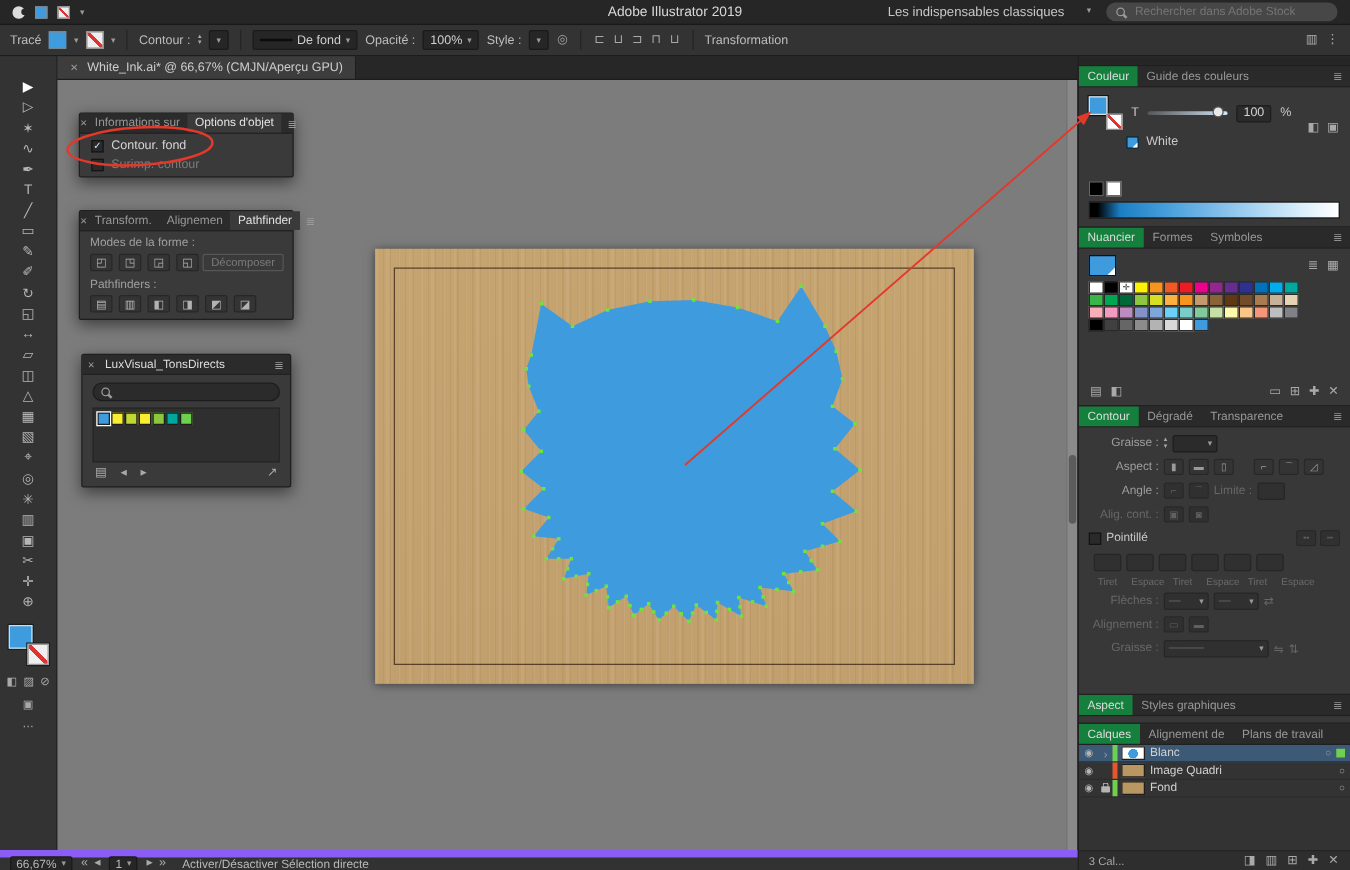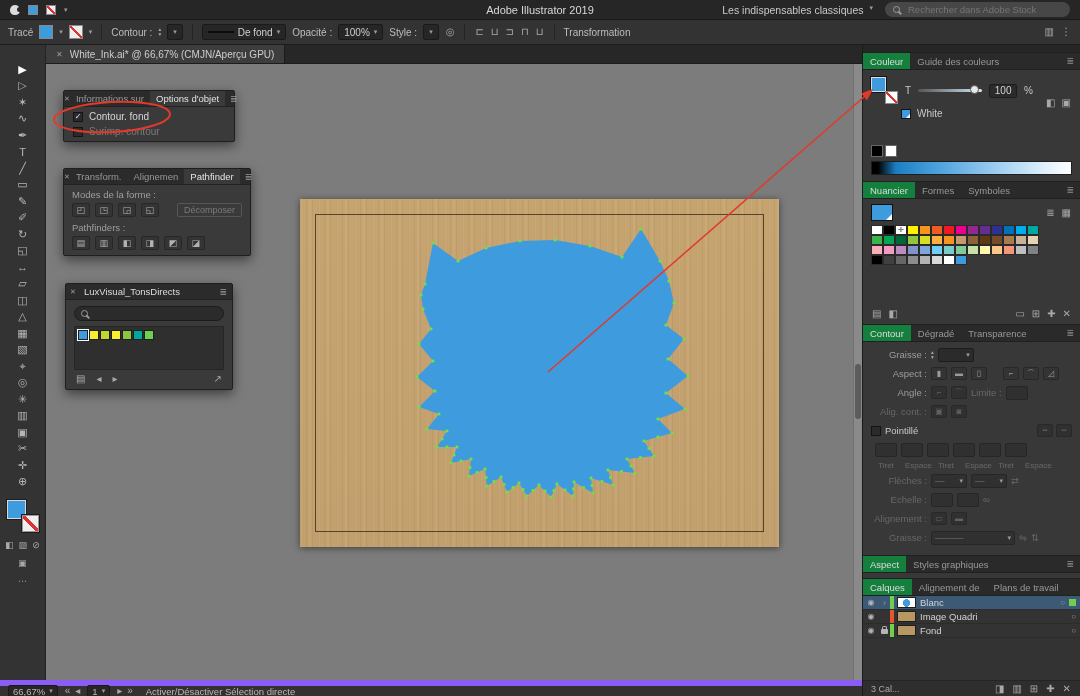--- a/index.html
+++ b/index.html
@@ -11,21 +11,21 @@
 
   
   #menubar{position:absolute;top:0;left:0;right:0;height:20px;background:#262626;border-bottom:1px solid #191919;
            display:flex;align-items:center;gap:8px;padding:0 10px}
   .apple{width:10px;height:10px;background:#dcdcdc;border-radius:50% 50% 46% 46%;position:relative;flex:none}
   .apple::after{content:"";position:absolute;right:-2px;top:2px;width:5px;height:5px;background:#262626;border-radius:50%}
   .mb-mini-fill{width:10px;height:10px;background:var(--blue);border:1px solid #888;flex:none}
   .mb-mini-stroke{width:10px;height:10px;background:#eee linear-gradient(45deg,transparent 42%,#d33 42% 58%,transparent 58%);border:1px solid #888;flex:none}
   #menubar .title{position:absolute;left:0;right:0;text-align:center;color:#d8d8d8;font-size:11px;pointer-events:none}
   .mb-right{margin-left:auto;display:flex;align-items:center;gap:12px;z-index:1}
-  .mb-workspace{display:flex;align-items:flex-start;gap:6px;color:#c9c9c9;font-size:10.5px}
+  .mb-workspace{display:flex;align-items:flex-start;gap:18px;color:#c9c9c9;font-size:10.5px}
   .chev{font-size:7px;color:#9a9a9a}
   .search-pill{display:flex;align-items:center;gap:6px;background:#474747;border-radius:8px;height:15px;padding:0 8px;width:185px}
   .search-pill input{background:transparent;border:none;outline:none;color:#a9a9a9;font-size:9.5px;width:100%;font-family:"Liberation Sans",sans-serif}
   .mag{width:7px;height:7px;border:1.5px solid #9a9a9a;border-radius:50%;position:relative;flex:none}
   .mag::after{content:"";position:absolute;width:4px;height:1.5px;background:#9a9a9a;transform:rotate(45deg);right:-3px;bottom:-1px}
 
   
   #ctrlbar{position:absolute;top:20px;left:0;right:0;height:25px;background:#333333;border-bottom:1px solid #1c1c1c;
            display:flex;align-items:center;gap:6px;padding:0 8px;color:#bdbdbd}
   .cb-field{background:#262626;border:1px solid #1a1a1a;border-radius:2px;height:16px;display:flex;align-items:center;gap:4px;padding:0 5px;color:#cfcfcf}
@@ -396,21 +396,21 @@
     <div class="chk-row">
       <span class="chkbox">✓</span>
       <span>Contour. fond</span>
     </div>
     <div class="chk-row dim" style="padding-top:0">
       <span class="chkbox"></span>
       <span>Surimp. contour</span>
     </div>
   </div>
 
-  <div class="fpanel" style="left:63px;top:168px;width:188px">
+  <div class="fpanel" style="left:63px;top:168px;width:172px">
     <div class="fp-tabs">
       <span class="fp-close">✕</span>
       <span class="fp-tab">Transform.</span>
       <span class="fp-tab">Alignemen</span>
       <span class="fp-tab active">Pathfinder</span>
       <span class="fp-menu">≣</span>
     </div>
     <div class="fp-label">Modes de la forme :</div>
     <div class="btnrow">
       <span class="cb-icons">
@@ -651,26 +651,20 @@
             <span>—</span>
             <span class="chev">▾</span>
           </span>
         <span class="ct-field dimf">
             <span>—</span>
             <span class="chev">▾</span>
           </span>
         <span class="dim">⇄</span>
       </div>
       <div class="ct-row">
-        <span class="ct-label dim">Echelle :</span>
-        <span class="ct-field dimf mini"></span>
-        <span class="ct-field dimf mini"></span>
-        <span class="dim">∞</span>
-      </div>
-      <div class="ct-row">
         <span class="ct-label dim">Alignement :</span>
         <span class="ct-ib dim">▭</span>
         <span class="ct-ib dim">▬</span>
       </div>
       <div class="ct-row">
         <span class="ct-label dim">Graisse :</span>
         <span class="ct-field dimf" style="width:84px">
             <span>———</span>
             <span class="chev">▾</span>
           </span>

